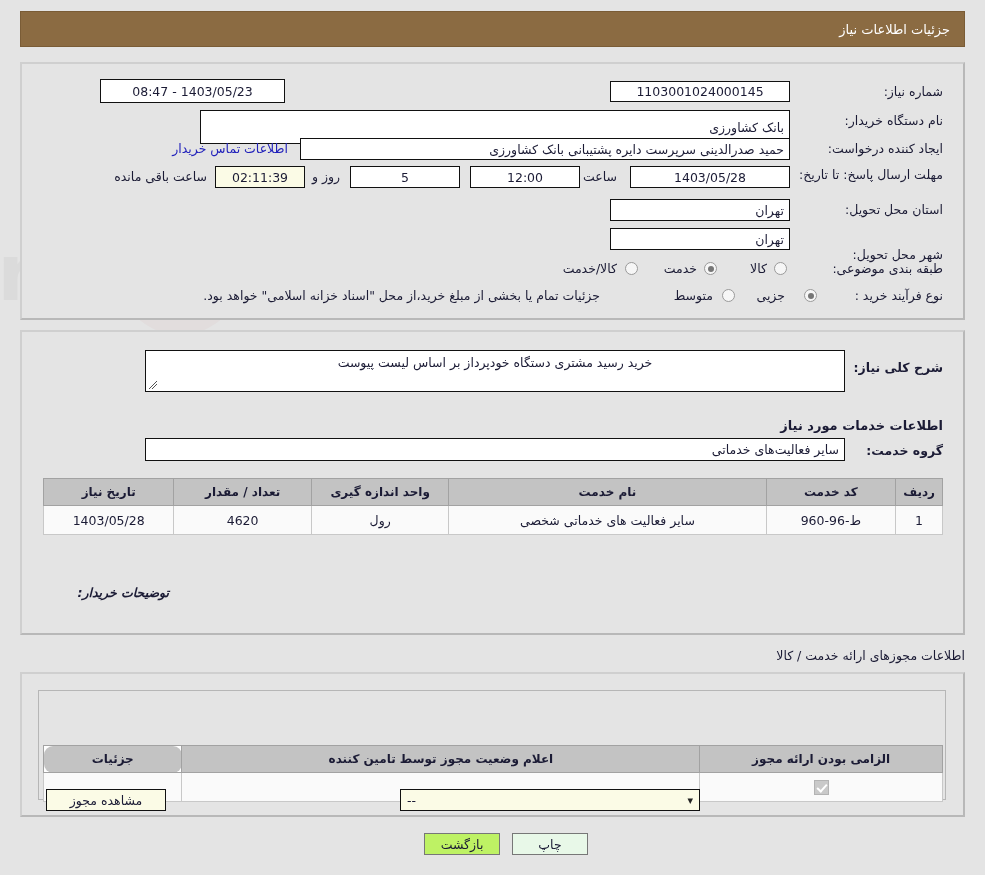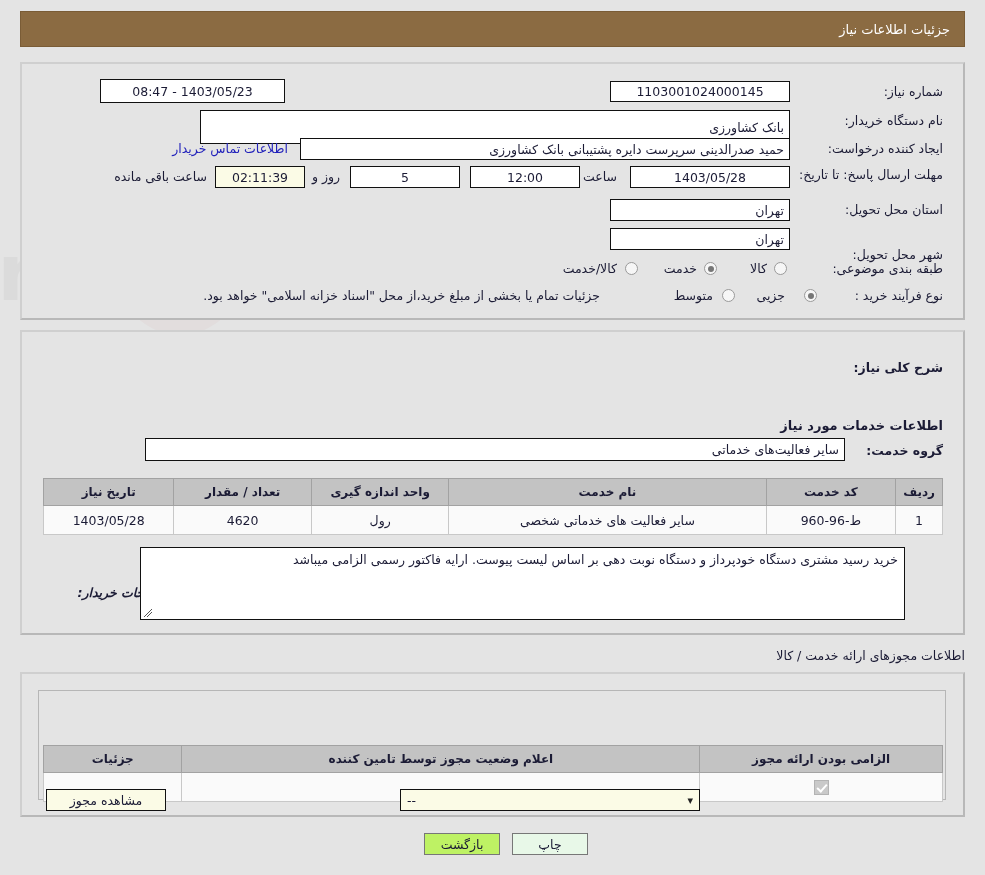--- a/index.html
+++ b/index.html
@@ -300,20 +300,26 @@
   <div class="lbl" style="top:288px; right:200px;">جزیی</div>
 
   <div class="radio" style="top:289px; right:250px;"></div>
   <div class="lbl" style="top:288px; right:272px;">متوسط</div>
 
   <div class="lbl" style="top:288px; right:385px;">جزئیات تمام یا بخشی از مبلغ خرید،از محل "اسناد خزانه اسلامی" خواهد بود.</div>
 
   <div class="panel" id="panel-mid"></div>
 
   <div class="lbl bold" style="top:360px; right:42px;">شرح کلی نیاز:</div>
+  <div class="tarea" style="top:350px; right:140px; width:700px; height:42px; text-align:center;">
+    <span>خرید رسید مشتری دستگاه خودپرداز بر اساس لیست پیوست</span>
+    <svg class="grip" viewBox="0 0 10 10">
+        <path d="M9 1 L1 9 M9 4 L4 9" stroke="#555" stroke-width="1" fill="none"></path>
+      </svg>
+  </div>
 
   <div class="lbl bold" style="top:418px; right:42px; font-size:13px;">اطلاعات خدمات مورد نیاز</div>
 
   <div class="lbl bold" style="top:443px; right:42px;">گروه خدمت:</div>
   <div class="fld start" style="top:438px; right:140px; width:700px; height:23px;">سایر فعالیت‌های خدماتی</div>
 
   <table class="grid" id="items-table" style="top:478px; right:42px; width:900px;">
     <thead>
       <tr>
         <th style="width:34px;">ردیف</th>
@@ -330,38 +336,32 @@
         <td>ط-96-960</td>
         <td>سایر فعالیت های خدماتی شخصی</td>
         <td>رول</td>
         <td>4620</td>
         <td>1403/05/28</td>
       </tr>
     </tbody>
   </table>
 
   <div class="lbl bold" style="top:585px; right:816px;font-style:italic;">توضیحات خریدار:</div>
-  <div class="tarea" style="top:547px; right:80px; width:765px; height:73px; text-align:right;">
-    <span>خرید رسید مشتری دستگاه خودپرداز و دستگاه نوبت دهی بر اساس لیست پیوست. ارایه فاکتور رسمی الزامی میباشد</span>
-    <svg class="grip" viewBox="0 0 10 10">
-        <path d="M9 1 L1 9 M9 4 L4 9" stroke="#555" stroke-width="1" fill="none"></path>
-      </svg>
-  </div>
 
   <div class="lbl" style="top:648px; right:20px;">اطلاعات مجوزهای ارائه خدمت / کالا</div>
 
   <div class="panel" id="panel-bottom"></div>
   <div class="inner-box" style="left:38px; top:690px; width:908px; height:110px;"></div>
 
   <table class="grid" id="permits-table" style="top:745px; right:42px; width:900px;">
     <thead>
       <tr>
         <th style="width:240px;">الزامی بودن ارائه مجوز</th>
         <th style="width:530px;">اعلام وضعیت مجوز توسط تامین کننده</th>
-        <th style="width:130px;">جزئیات</th>
+        <th style="width:130px;border-radius:9px;">جزئیات</th>
       </tr>
     </thead>
     <tbody>
       <tr>
         <td>
           <span class="chk"></span>
         </td>
         <td style="position:relative;"></td>
         <td style="position:relative;"></td>
       </tr>

